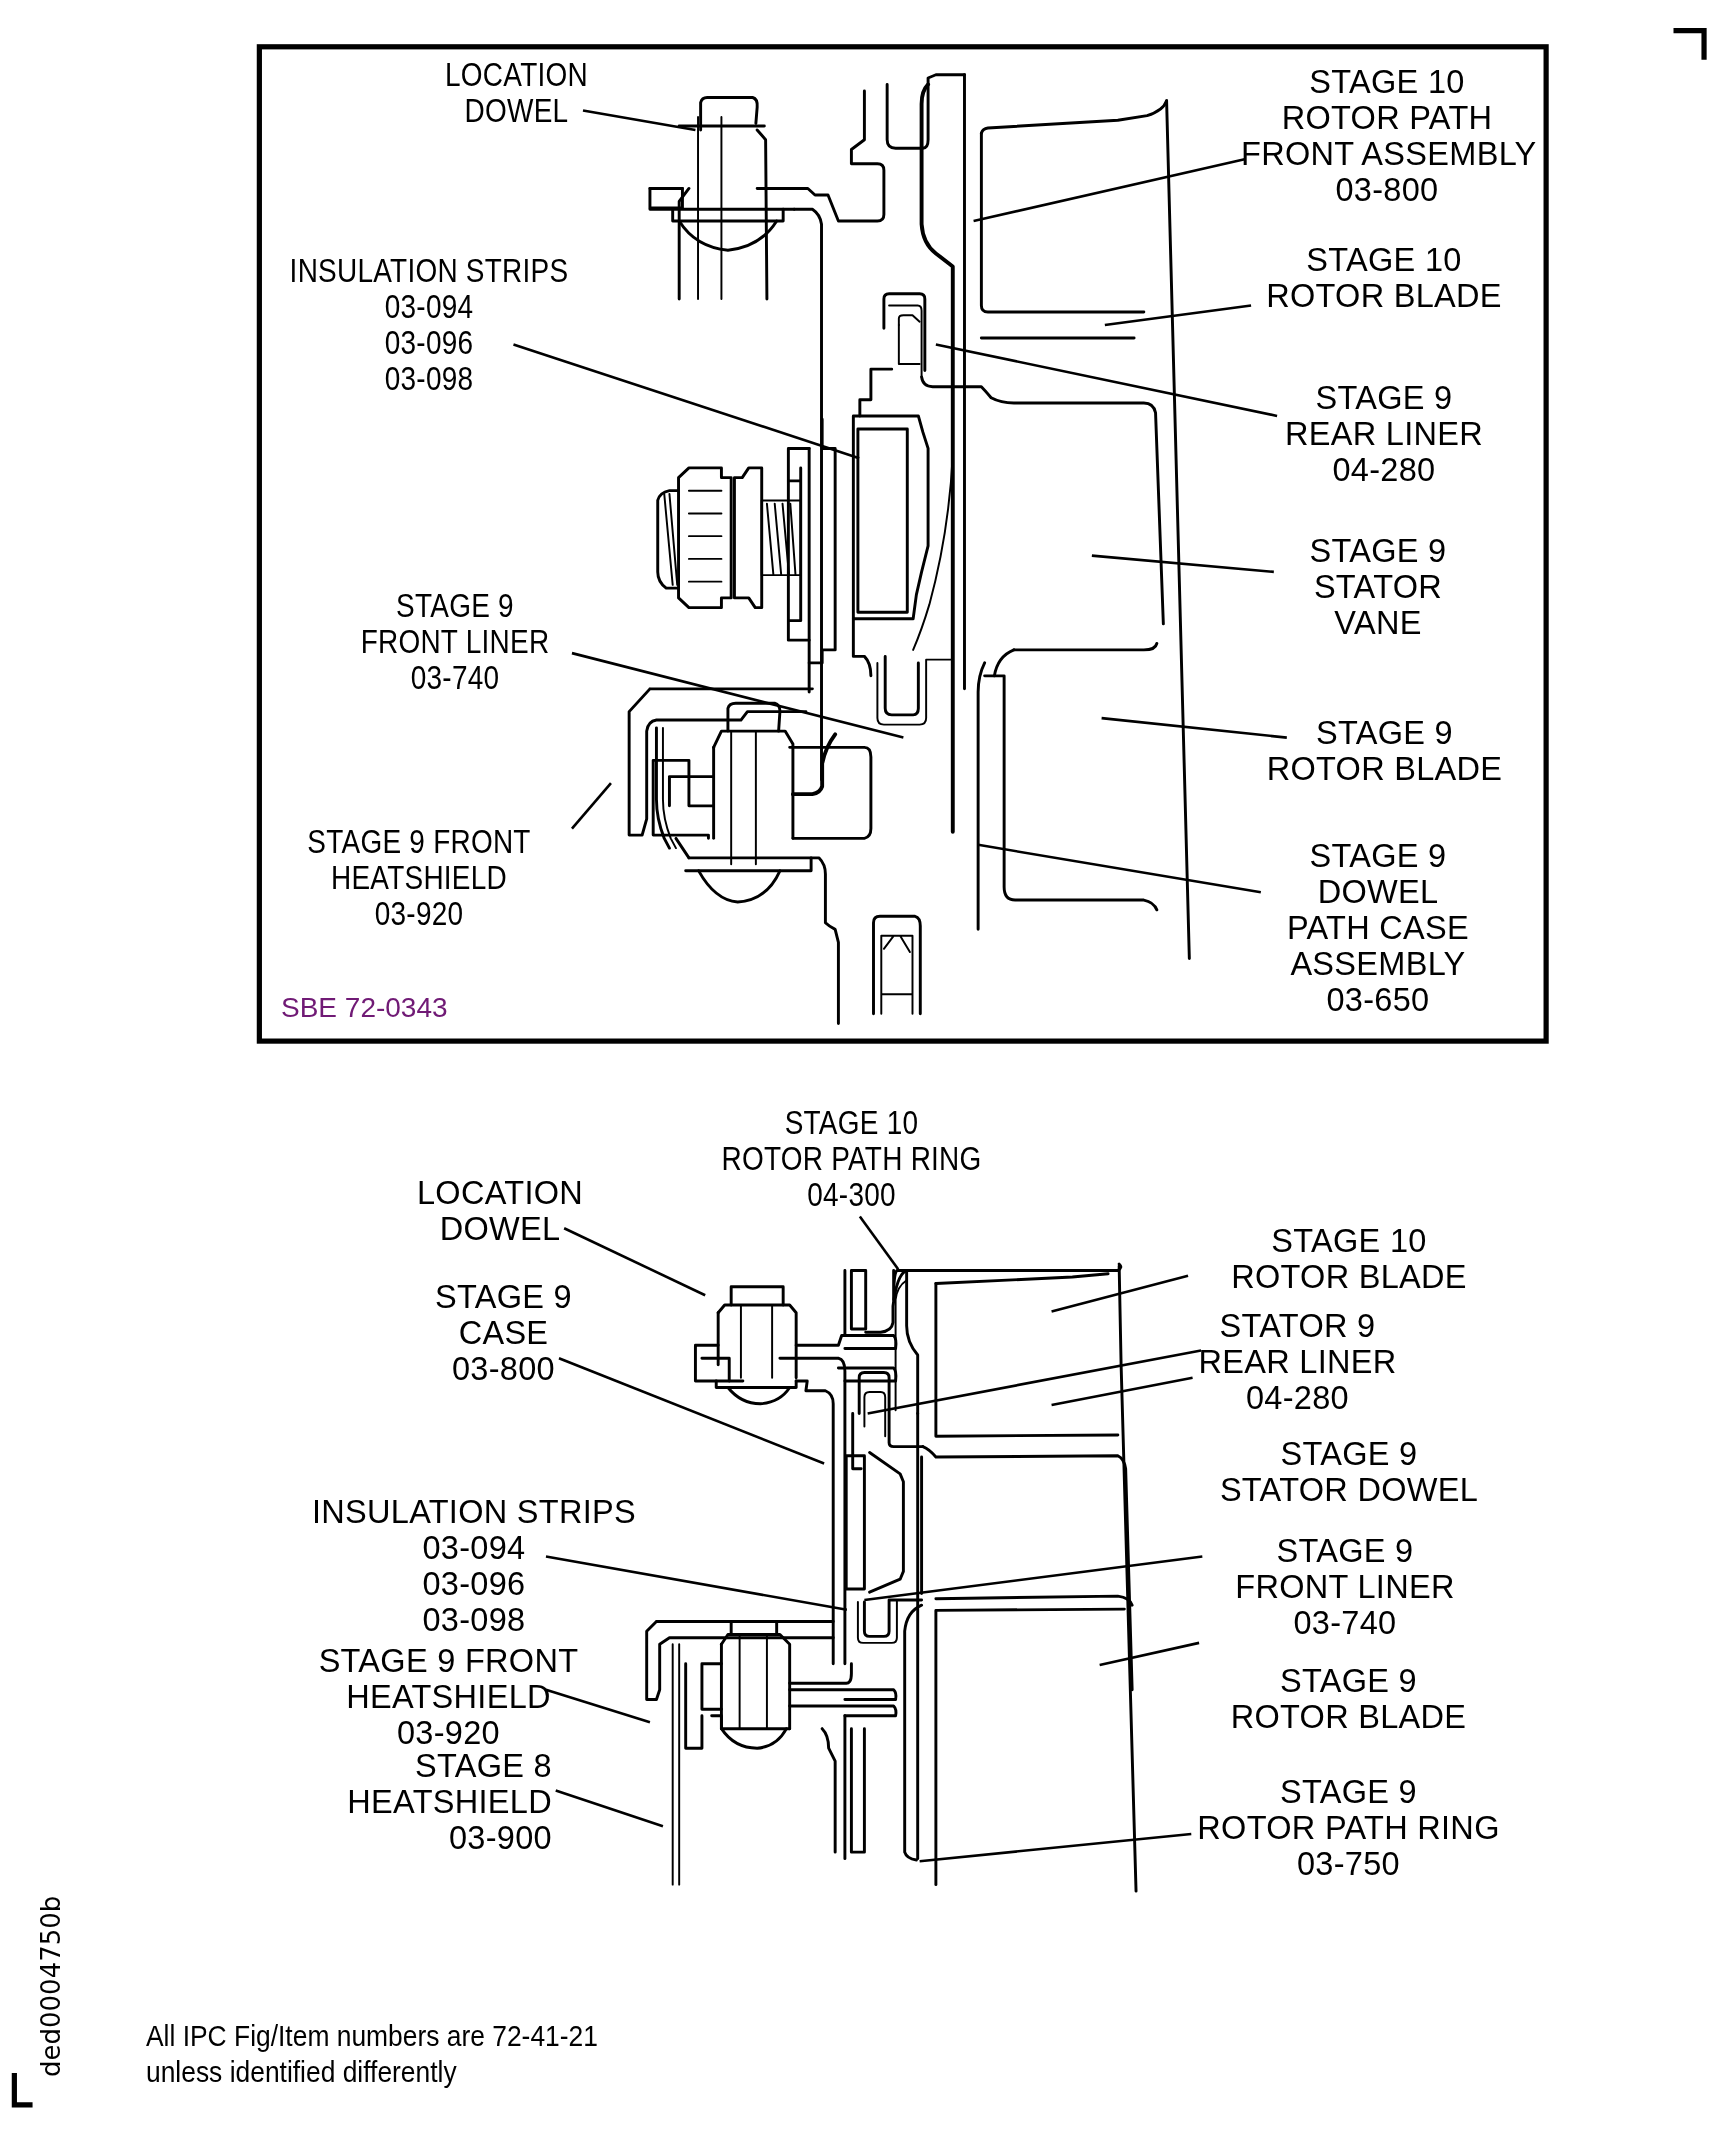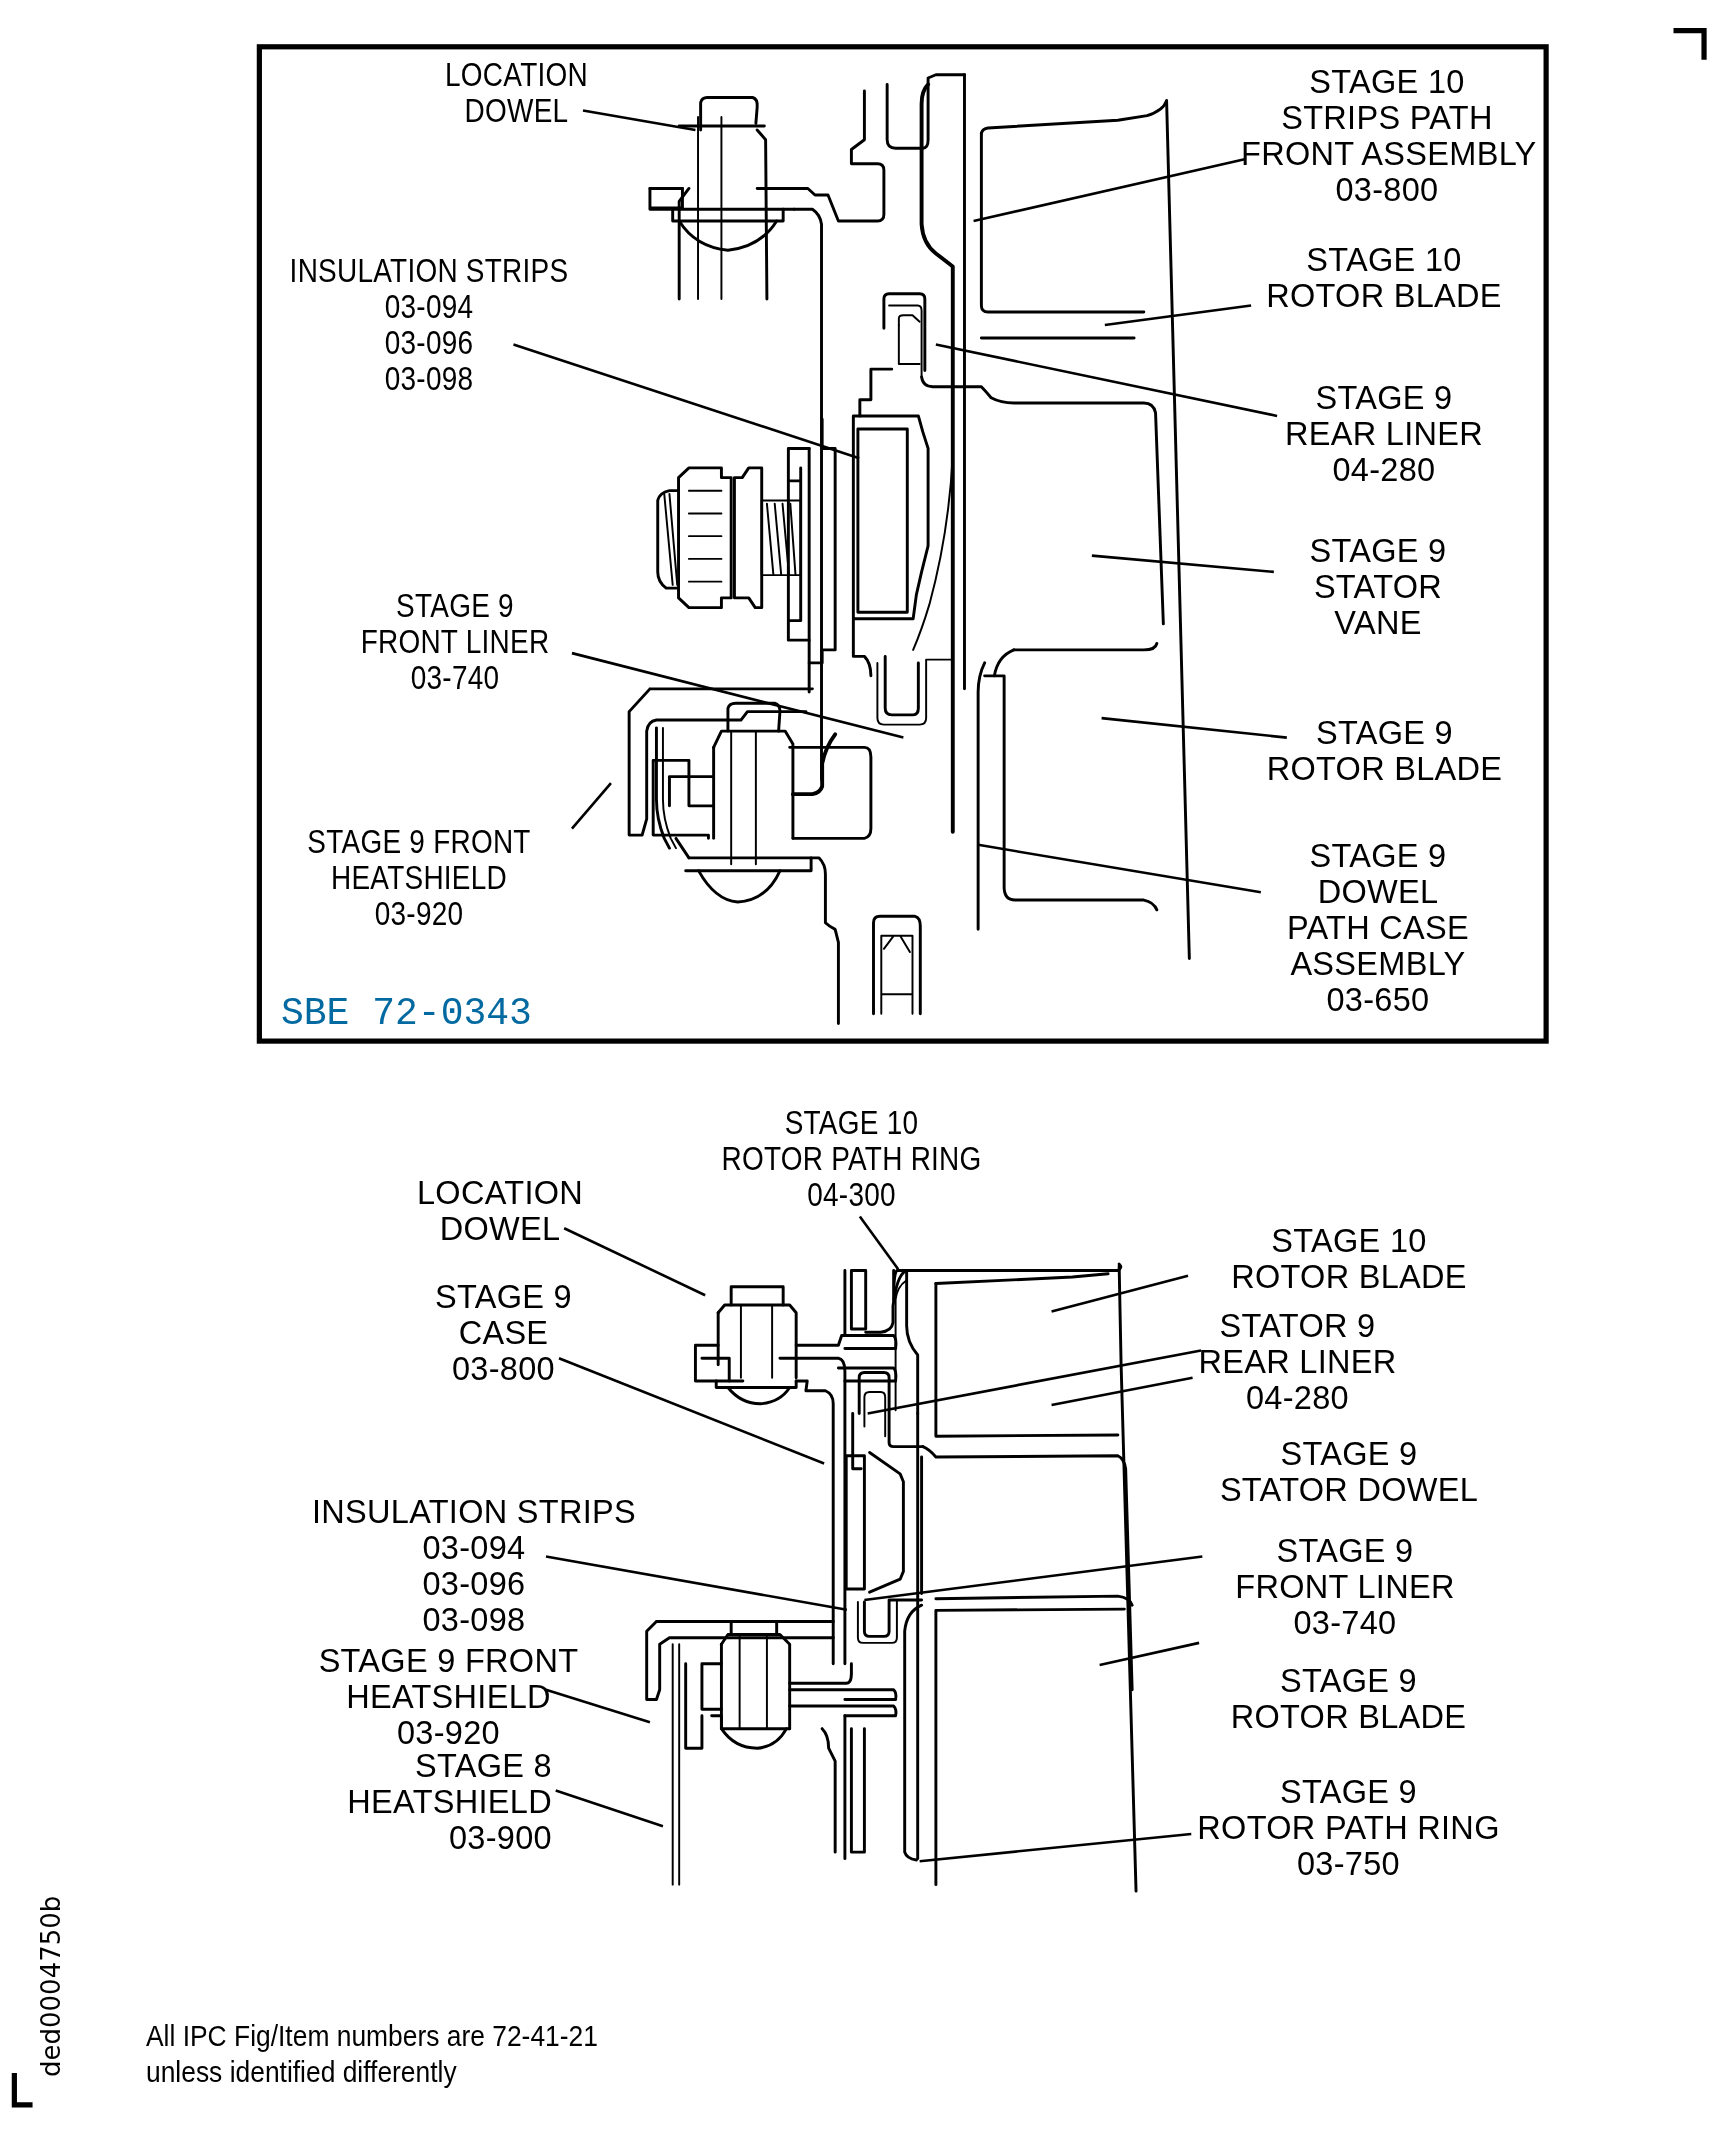--- a/index.html
+++ b/index.html
@@ -17,21 +17,21 @@
       font-family: "Liberation Sans", "DejaVu Sans", sans-serif;
       font-size: 32.5px;
       line-height: 36px;
       color: #000;
       text-align: center;
       white-space: nowrap;
       letter-spacing: 0.3px;
     }
     .lbl.condensed { transform: scaleX(0.86); transform-origin: center top; }
     .lbl span { display: block; }
-    .ref { position: absolute; font-family: Liberation Mono, monospace; font-size: 38px; color: #0369a1; white-space: nowrap; }
+    .ref { position: absolute; font-family: Liberation Sans, sans-serif; font-size: 28px; color: #701a75; white-space: nowrap; }
     .note { position: absolute; font-family: "Liberation Sans", sans-serif; font-size: 30px; line-height: 36px; color: #000; white-space: nowrap; transform: scaleX(0.88); transform-origin: left top; }
     .figid {
       position: absolute; font-family: "DejaVu Sans", sans-serif; font-size: 26px; color: #000;
       transform: rotate(-90deg); transform-origin: left top; white-space: nowrap;
     }
   </style>
 </head>
 <body>
 
 <div class="page">
@@ -259,21 +259,21 @@
   <div class="lbl condensed" style="left:260px; top:824px; width:318px;">
     <span>STAGE 9 FRONT</span>
     <span>HEATSHIELD</span>
     <span>03-920</span>
   </div>
 
   <div class="ref" style="left:281px; top:992px;">SBE 72-0343</div>
 
   <div class="lbl" style="left:1241px; top:64px; width:292px;">
     <span>STAGE 10</span>
-    <span>STRIPS PATH</span>
+    <span>ROTOR PATH</span>
     <span>FRONT ASSEMBLY</span>
     <span>03-800</span>
   </div>
 
   <div class="lbl" style="left:1254px; top:242px; width:260px;">
     <span>STAGE 10</span>
     <span>ROTOR BLADE</span>
   </div>
 
   <div class="lbl" style="left:1267px; top:380px; width:234px;">

